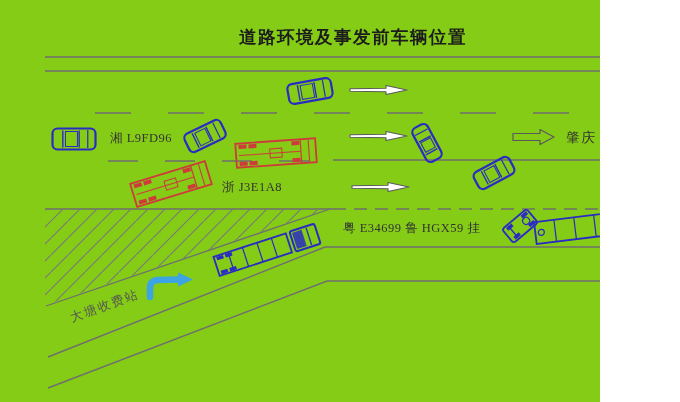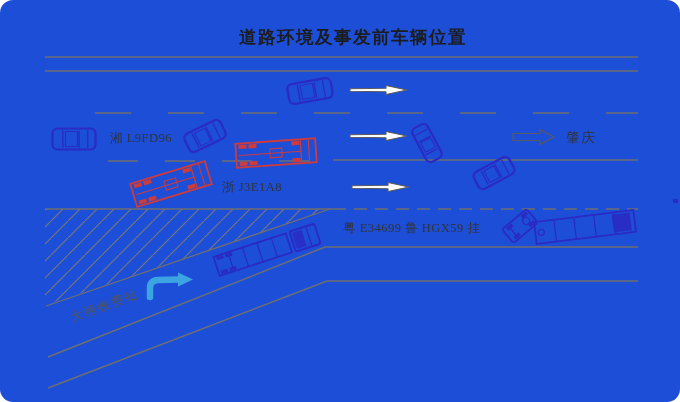--- a/index.html
+++ b/index.html
@@ -1,22 +1,21 @@
 <!DOCTYPE html>
 <html><head>
 <meta charset="utf-8">
 <style>
   html,body{margin:0;padding:0;background:#ffffff;}
   .canvas{
     position:relative;
-    width:680px;height:402px;
-    background:#1d4ed8;
+    width:600px;height:402px;
+    background:#84cc16;
     overflow:hidden;
     font-family:"Liberation Serif","DejaVu Serif",serif;
-    border-radius:13px;
   }
   svg text{
     font-family:"Liberation Serif","DejaVu Serif",serif;
     fill:#333333;
   }
   .title-text{
     font-size:17.5px;
     font-weight:bold;
     fill:#1c1c1c;
     letter-spacing:1.5px;

